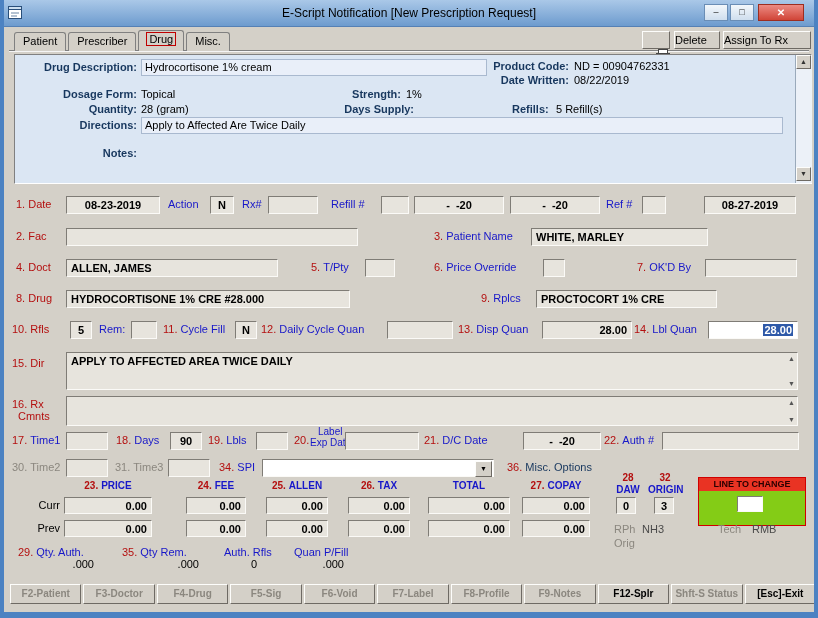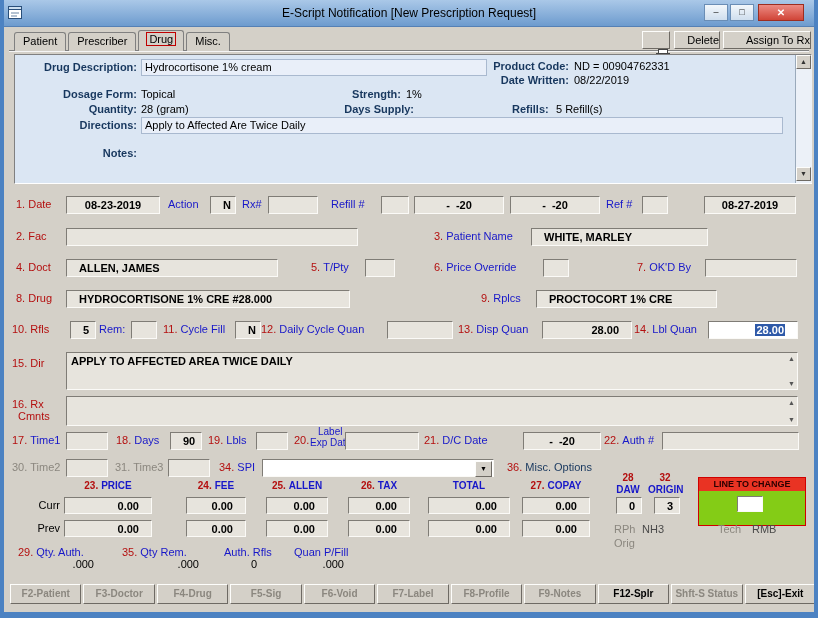--- a/index.html
+++ b/index.html
@@ -14,36 +14,36 @@
         text-align:center;line-height:15px;font-size:9px;color:#222;cursor:pointer}
   .tbtn.close{background:linear-gradient(#ec8b83,#d04437);color:#fff;border-color:#9c2d20;font-weight:bold;font-size:10px}
   
   .tabs{position:absolute;left:10px;top:31px;display:flex;align-items:flex-end;height:20px;z-index:2}
   .tab{height:19px;box-sizing:border-box;background:#d4d0c8;border:1px solid #808080;border-bottom:none;
        border-top-left-radius:3px;border-top-right-radius:3px;padding:2px 8px 0;margin-right:2px;cursor:pointer;white-space:pre}
   .tab.active{height:21px;background:#d4d0c8}
   .tab.active .tlab{outline:1px solid #c00000;padding:0 2px}
   .hline{position:absolute;left:5px;right:5px;top:50px;height:0;border-top:1px solid #808080;box-shadow:0 1px 0 #f5f5f5}
   .rbtn{position:absolute;top:31px;height:18px;box-sizing:border-box;background:#d4d0c8;border:1px solid;
-        border-color:#fdfdfb #6e6a64 #6e6a64 #fdfdfb;text-align:right;line-height:16px;font-size:11px;cursor:pointer;white-space:pre}
+        border-color:#fdfdfb #6e6a64 #6e6a64 #fdfdfb;text-align:left;line-height:16px;font-size:11px;cursor:pointer;white-space:pre}
   
   .panel{position:absolute;left:10px;top:54px;width:798px;height:130px;box-sizing:border-box;background:#dbe6f3;
          border:1px solid;border-color:#808080 #fff #fff #808080}
   .nlab{position:absolute;color:#17375e;font-weight:bold;white-space:pre}
   .nval{position:absolute;color:#000;font-weight:normal;white-space:pre}
   .pfld{position:absolute;height:17px;box-sizing:border-box;background:#e9eff9;border:1px solid #a9b9cf;padding:1px 3px;white-space:pre;color:#000}
   .sbar{position:absolute;left:791px;top:55px;width:16px;height:128px;background:#ecf1f8;border-left:1px solid #9aaabb}
   .sbtn{position:absolute;left:0;width:15px;height:14px;box-sizing:border-box;background:#d4d0c8;border:1px solid;
         border-color:#fdfdfb #6e6a64 #6e6a64 #fdfdfb;font-size:7px;text-align:center;line-height:12px;color:#333;cursor:pointer}
   
   .ln{position:absolute;font-weight:normal;white-space:pre}
   .red{color:#b40f0f}.blu{color:#1717c9}.nvy{color:#17375e}.gry{color:#8b877f}.blk{color:#000}.dgry{color:#4a4a4a}
   .gap{margin-left:3px}
   .fld{position:absolute;height:18px;box-sizing:border-box;background:#e7e4dd;border:1px solid;
-       border-color:#7f7c76 #fbfaf7 #fbfaf7 #7f7c76;padding:1px 12px;font-weight:bold;color:#000;white-space:pre;font-size:11px;line-height:14px}
+       border-color:#7f7c76 #fbfaf7 #fbfaf7 #7f7c76;padding:1px 4px;font-weight:bold;color:#000;white-space:pre;font-size:11px;line-height:14px}
   .h17{height:17px}
   .ctr{text-align:center}.rgt{text-align:right}.wht{background:#fff}
   .sel{background:#2e59a8;color:#fff;padding:0 1px}
   .box{position:absolute;box-sizing:border-box;background:#e7e4dd;border:1px solid;border-color:#7f7c76 #fbfaf7 #fbfaf7 #7f7c76;
        padding:2px 4px;font-weight:bold;white-space:pre;font-size:11px}
   .sarr{position:absolute;font-size:7px;color:#555;line-height:8px;cursor:pointer}
   .dd{position:absolute;height:18px;box-sizing:border-box;background:#fff;border:1px solid;border-color:#7f7c76 #fbfaf7 #fbfaf7 #7f7c76}
   .ddb{position:absolute;right:1px;top:1px;width:15px;height:14px;background:#d4d0c8;border:1px solid;
        border-color:#fdfdfb #6e6a64 #6e6a64 #fdfdfb;font-size:7px;text-align:center;line-height:13px;cursor:pointer}
   .hdr{position:absolute;text-align:center;font-weight:bold;font-size:10px;white-space:pre}

